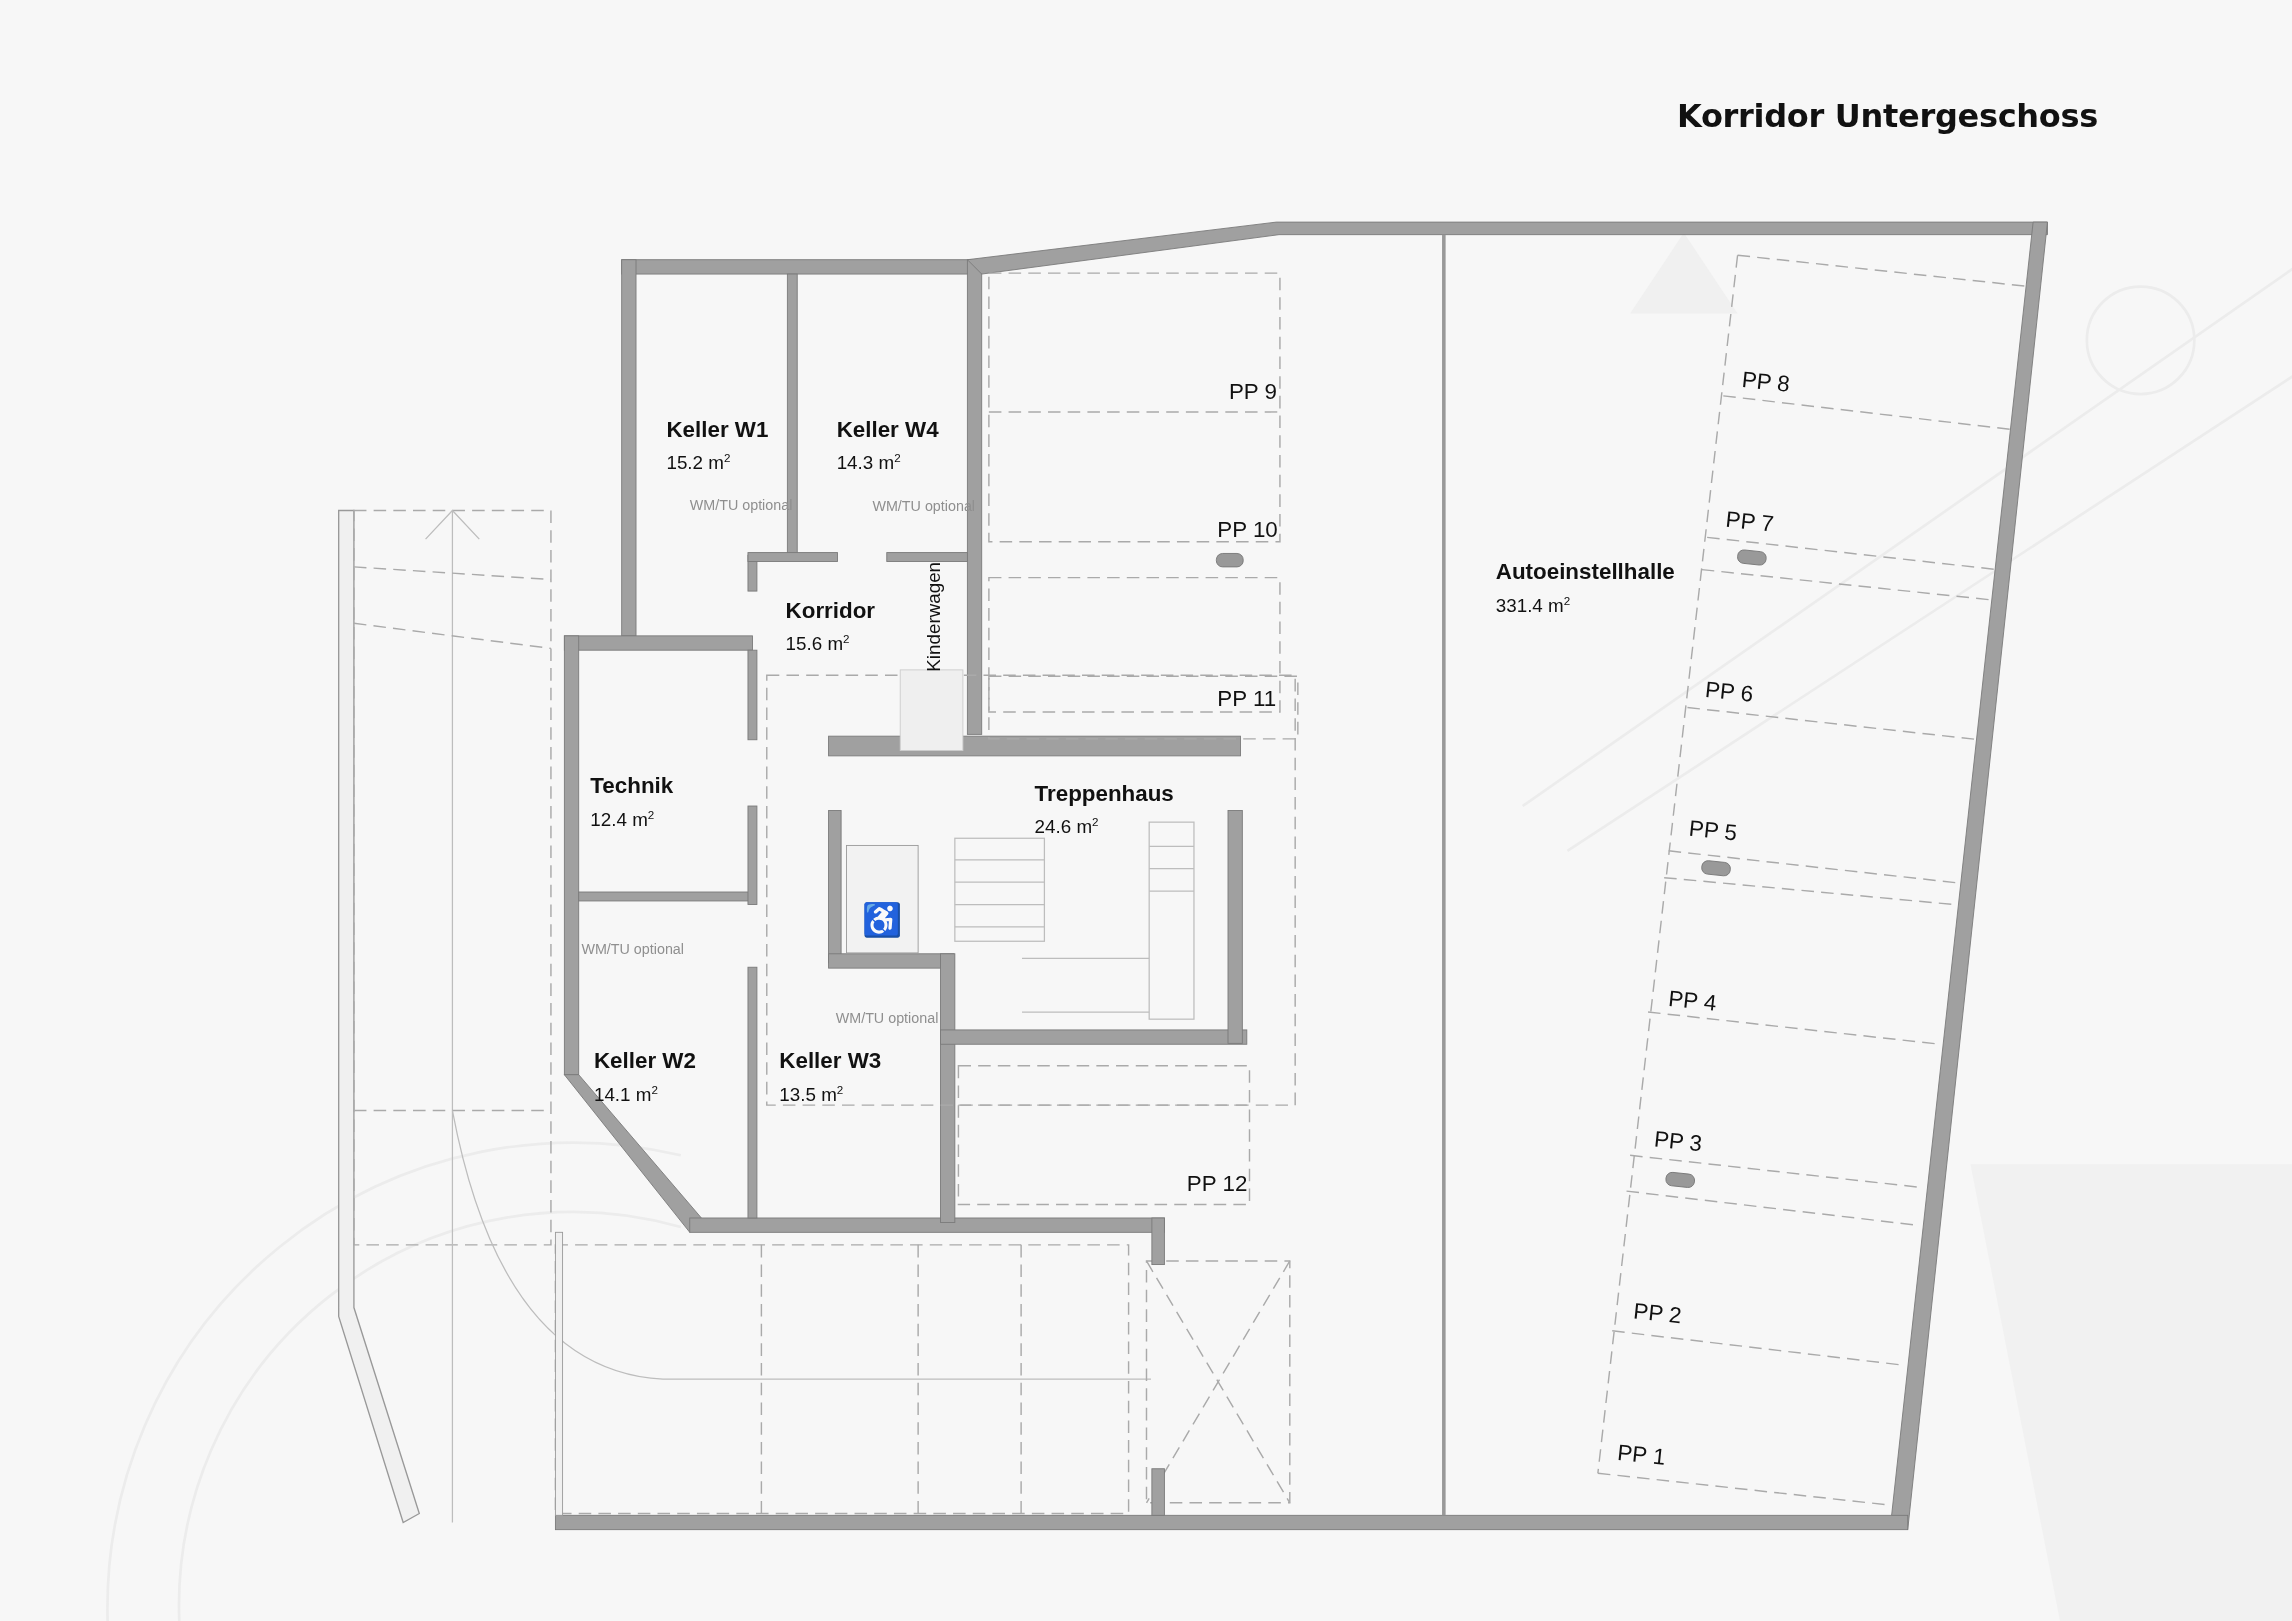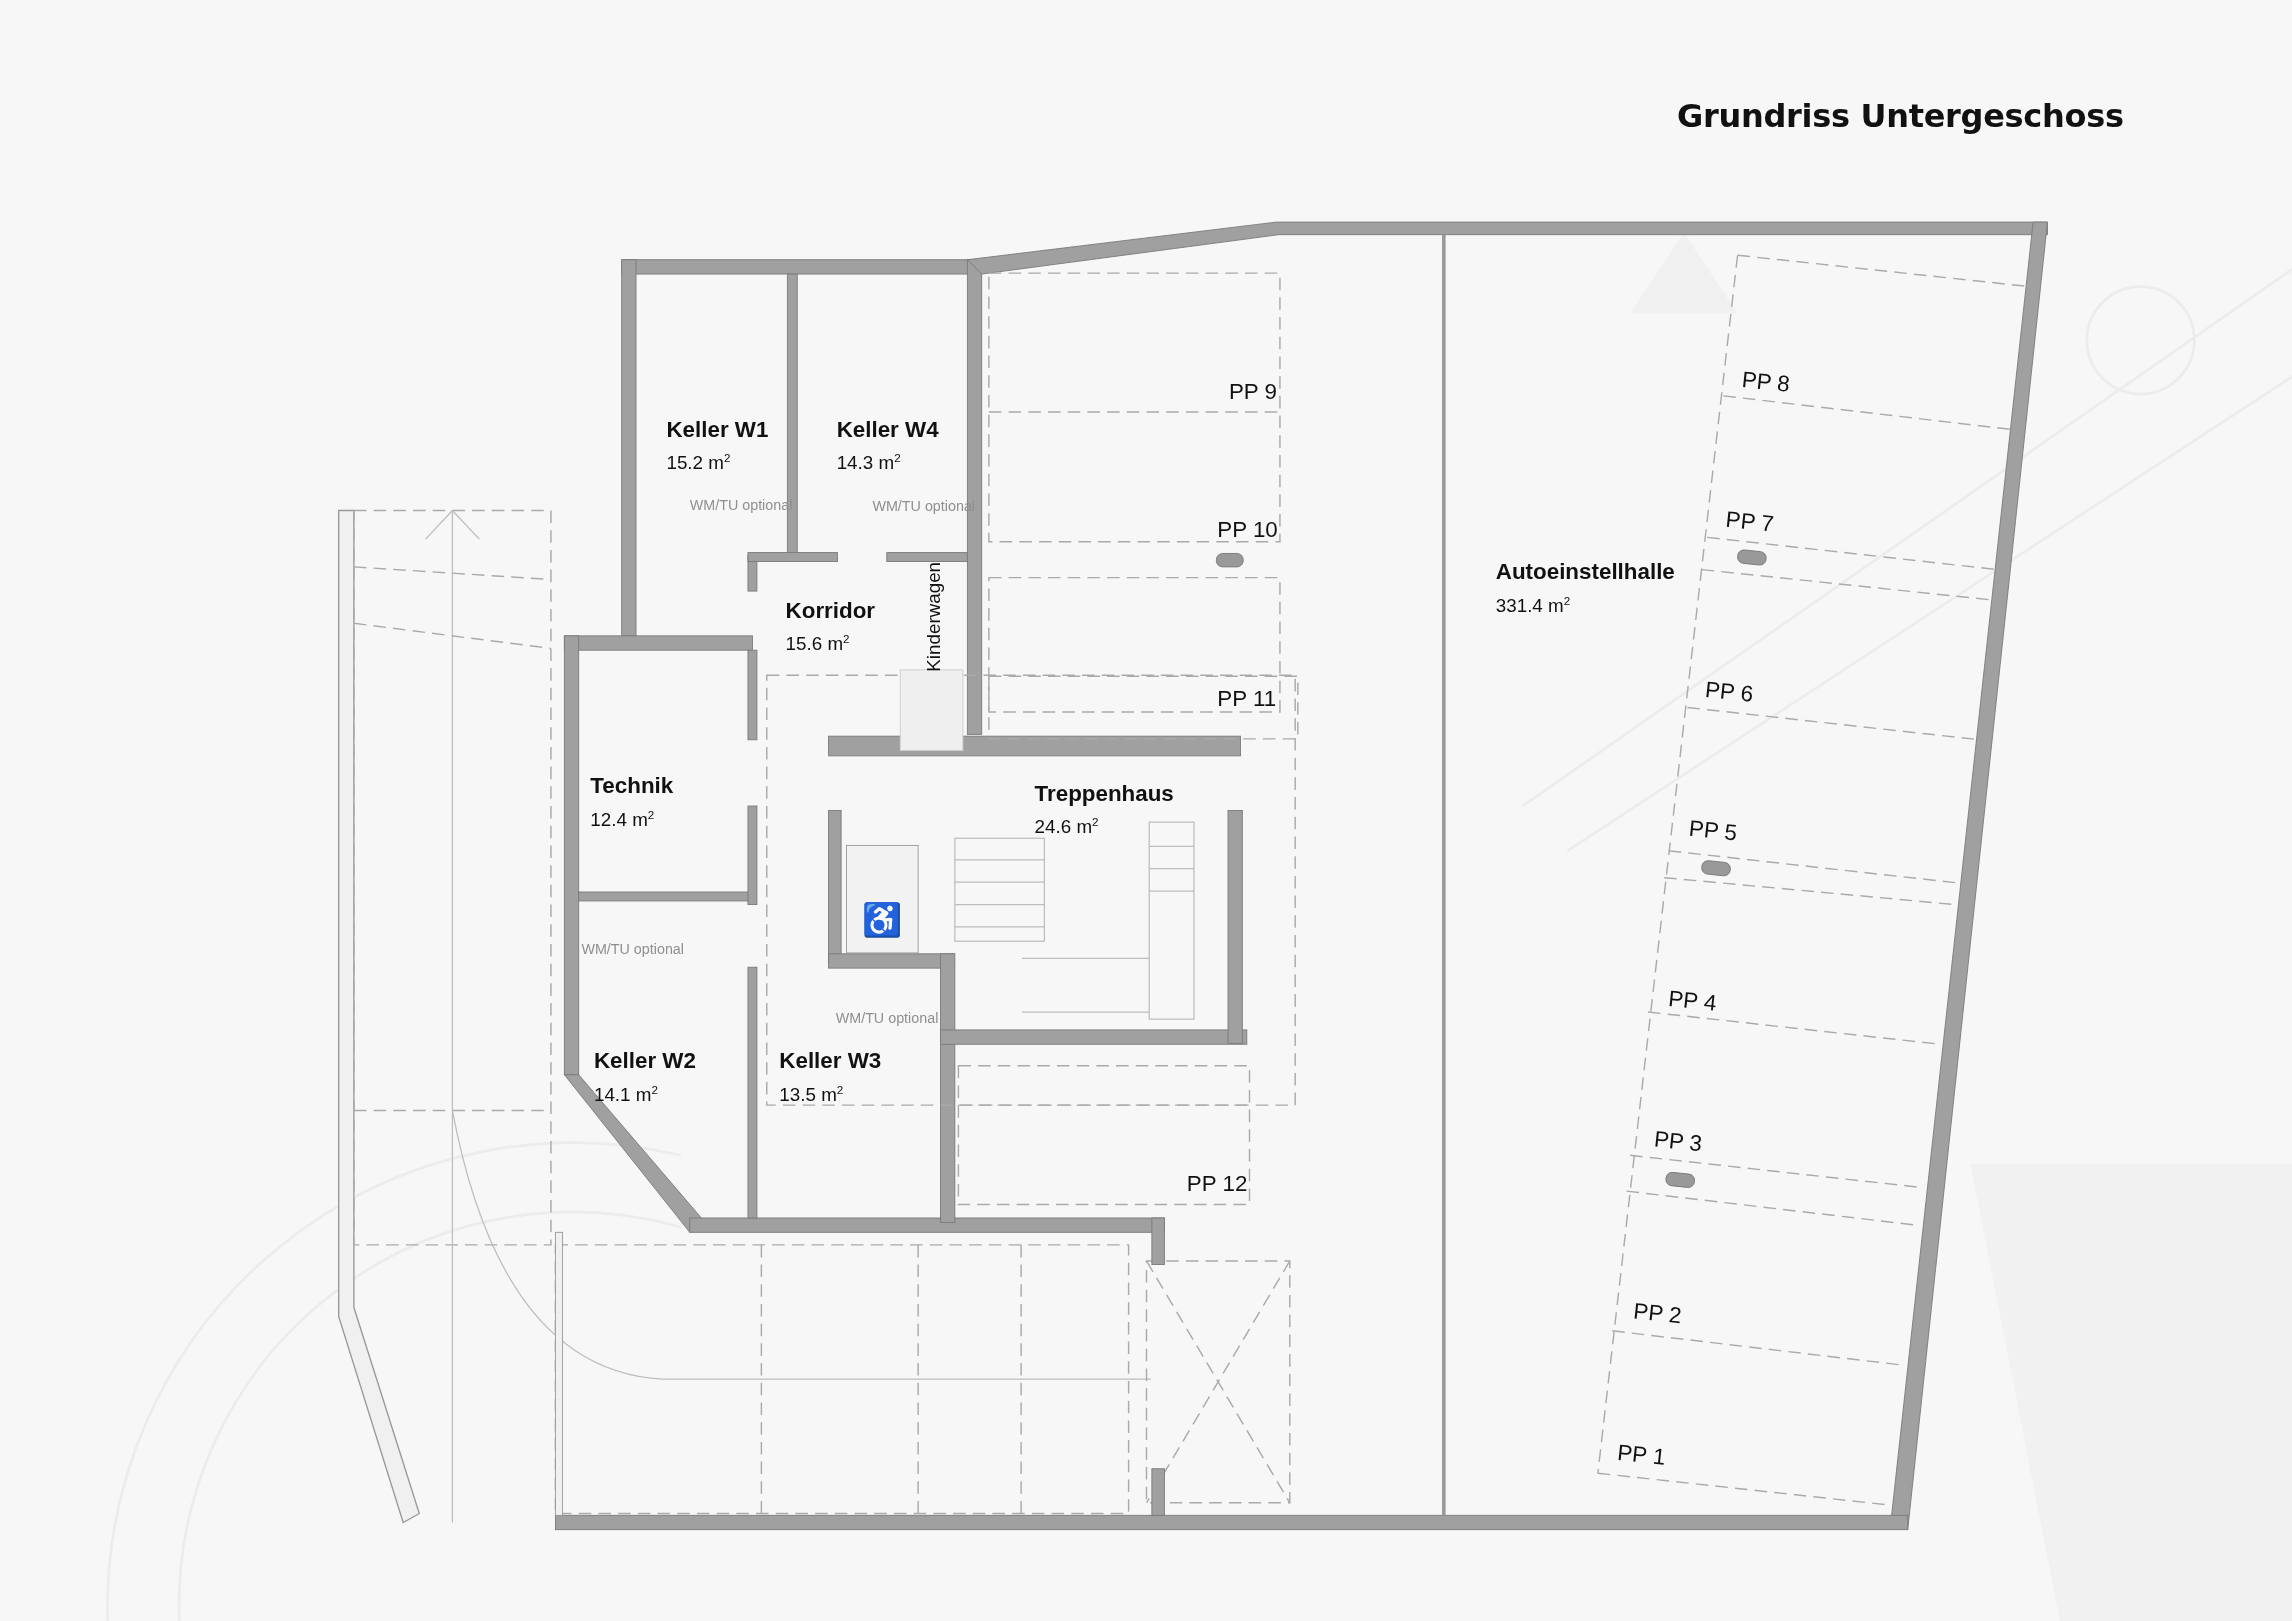--- a/index.html
+++ b/index.html
@@ -32,21 +32,21 @@
     <line x1="1700" y1="900" x2="2560" y2="300"></line>
     <line x1="1750" y1="950" x2="2560" y2="420"></line>
     <circle cx="2390" cy="380" r="60"></circle>
     <path d="M 120 1810 A 520 520 0 0 1 760 1290"></path>
     <path d="M 200 1810 A 440 440 0 0 1 760 1370"></path>
   </g>
   <polygon points="1820,350 1940,350 1880,260" fill="#f0f0f0"></polygon>
   <polygon points="2200,1300 2560,1300 2560,1810 2300,1810" fill="#f1f1f1"></polygon>
 </svg>
 
-<div class="title">Grundriss Untergeschoss</div>
+<div class="title">Korridor Untergeschoss</div>
 
 <svg class="plan" width="2293" height="1621" viewBox="0 0 2560 1810">
 
   <g>
     <polygon points="378,570 395,570 395,1460 468,1690 450,1700 378,1470" fill="#f0f0f0" stroke="#999" stroke-width="1.5"></polygon>
     <rect x="395" y="570" width="220" height="820" class="dash"></rect>
     <line x1="505" y1="570" x2="505" y2="1700" class="thin"></line>
     <polyline points="475,602 505,570 535,602" class="thin"></polyline>
     <line x1="395" y1="633" x2="615" y2="647" class="dash"></line>
     <line x1="395" y1="696" x2="615" y2="724" class="dash"></line>

